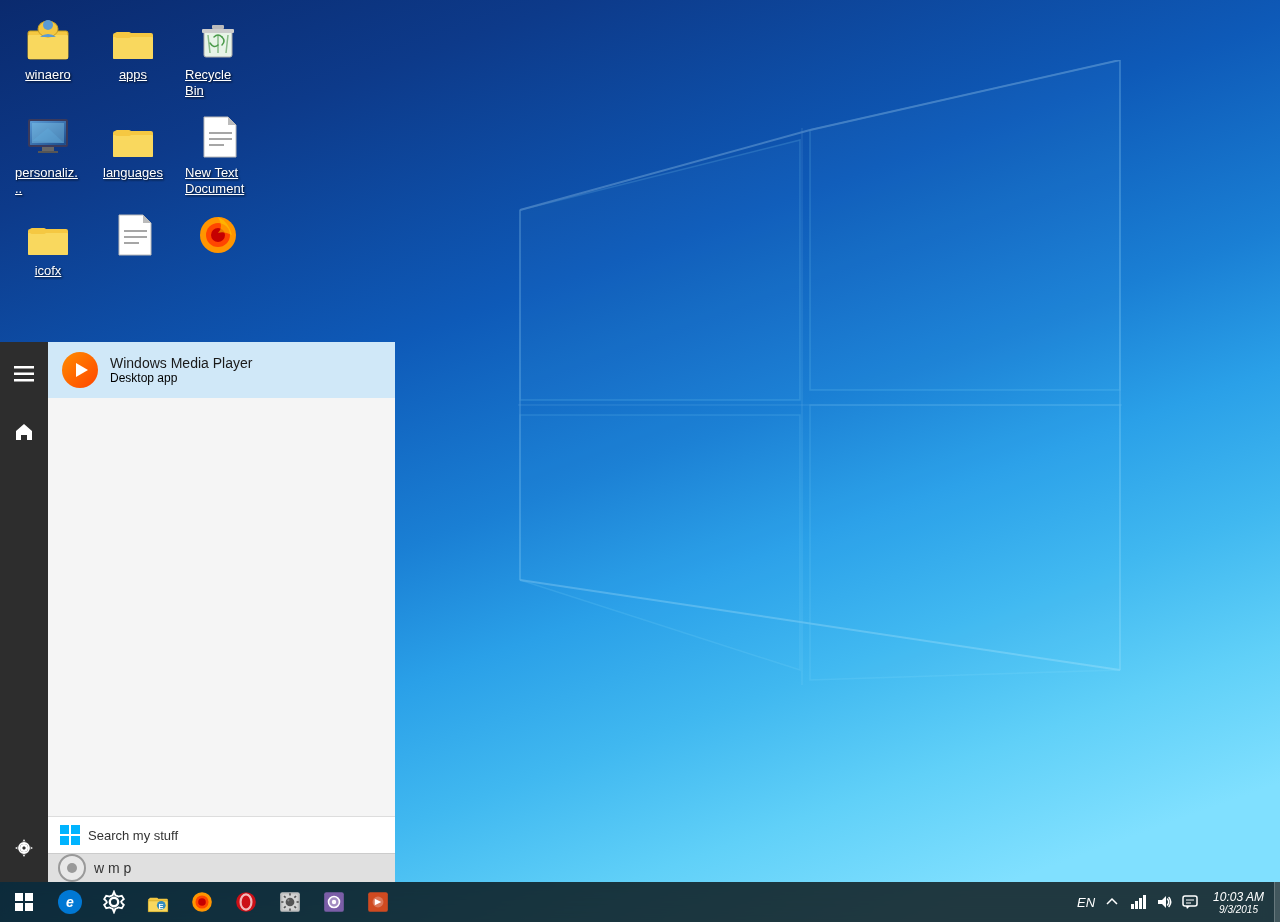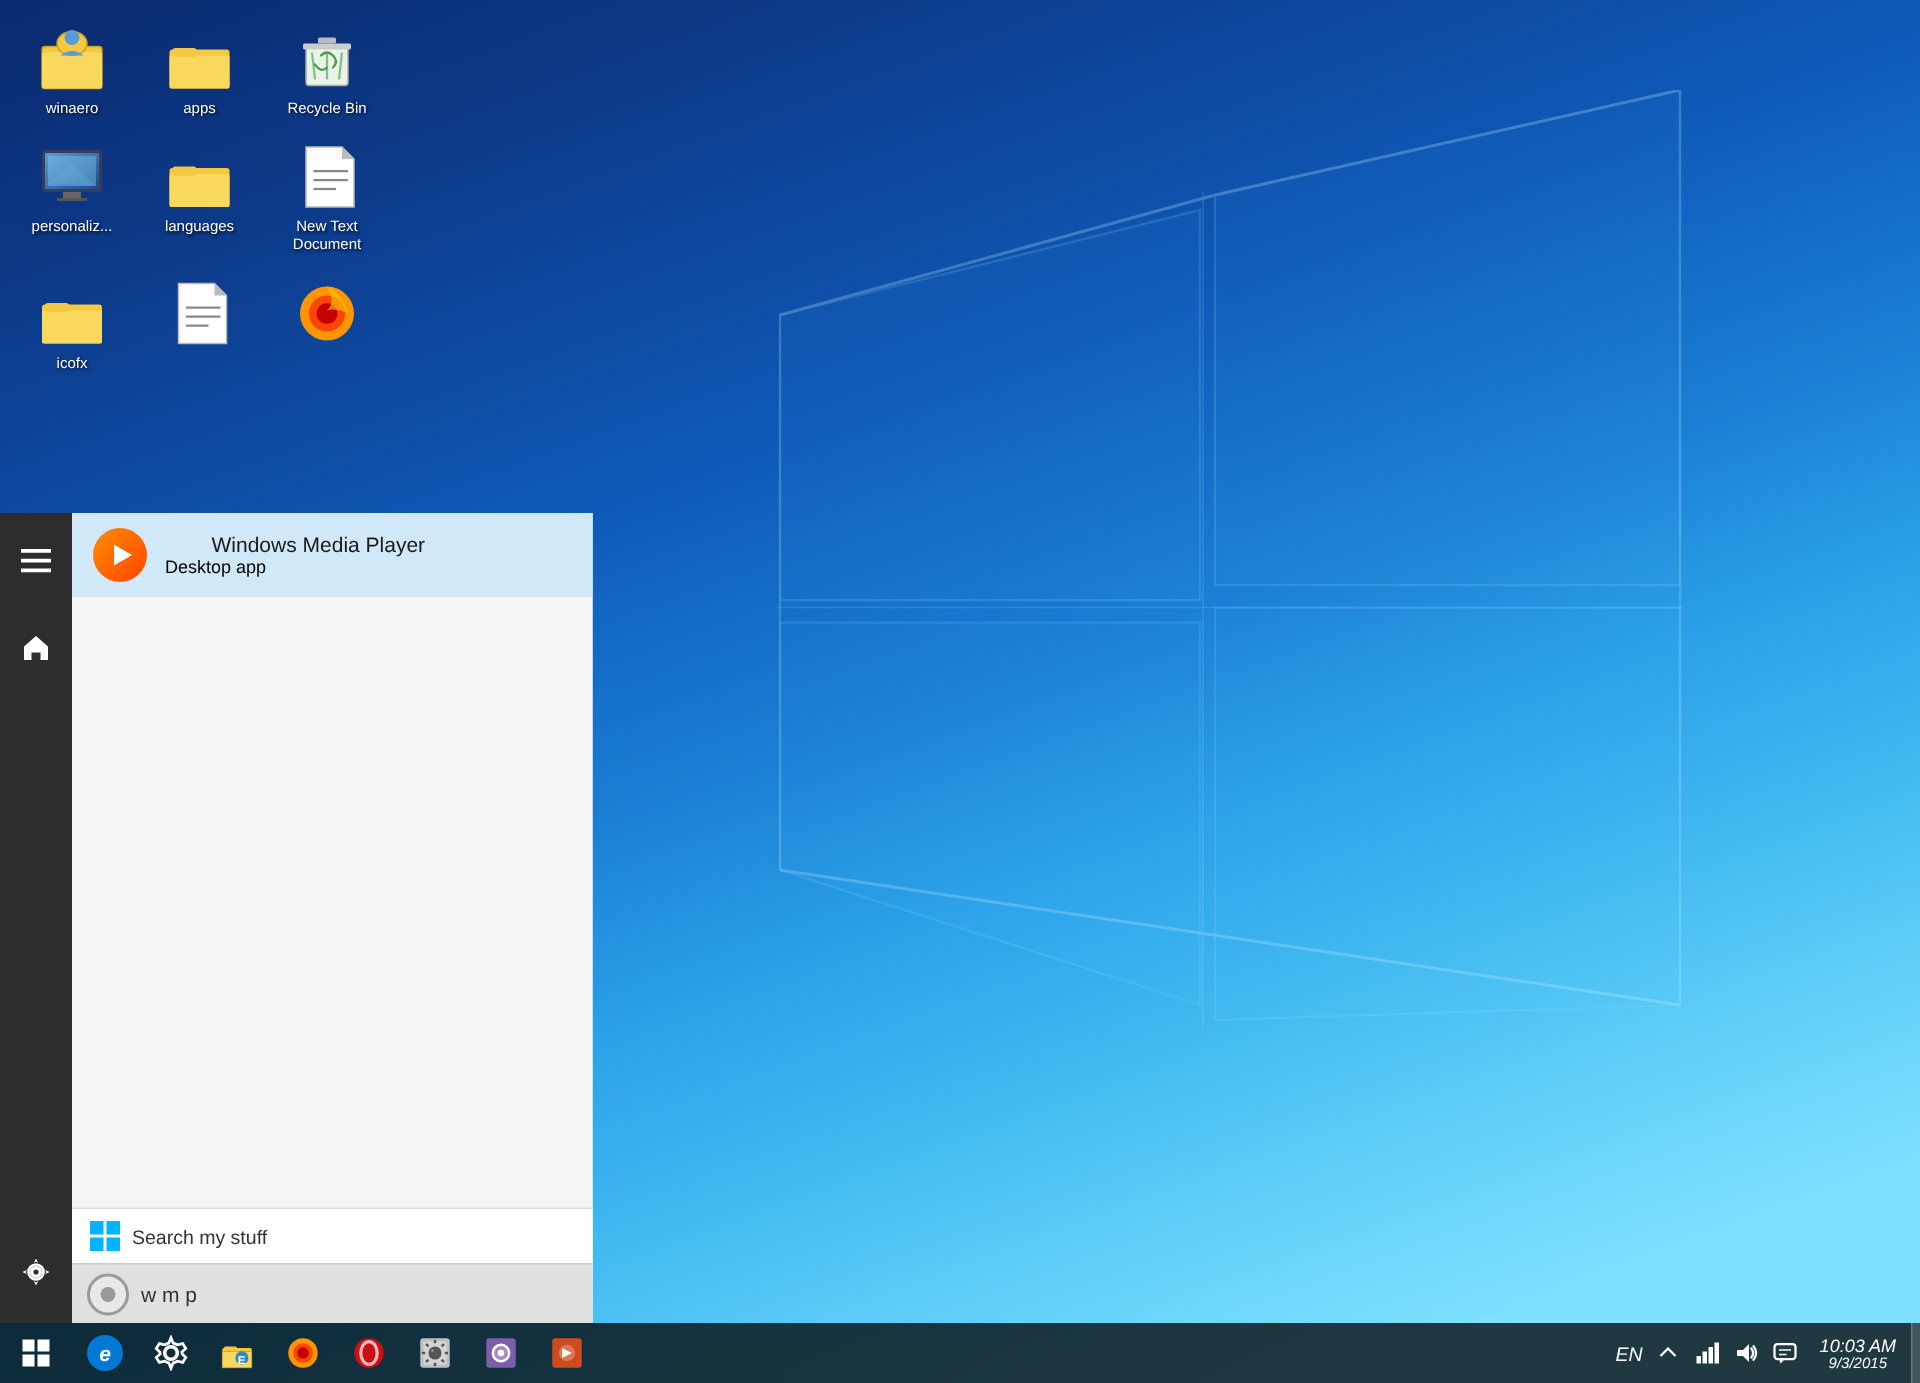--- a/index.html
+++ b/index.html
@@ -60,26 +60,26 @@
       width: 48px;
       height: 48px;
       display: flex;
       align-items: center;
       justify-content: center;
       font-size: 36px;
       margin-bottom: 4px;
     }
 
     .desktop-icon .icon-label {
-      font-size: 10px;
+      font-size: 13px;
       color: white;
-      text-align: center;
       text-shadow: 1px 1px 2px rgba(0,0,0,0.8);
       word-break: break-word;
       line-height: 1.2;
+      text-decoration: underline;
     }
 
     
     #taskbar {
       position: absolute;
       bottom: 0;
       left: 0;
       right: 0;
       height: 40px;
       background: rgba(0, 0, 0, 0.75);
@@ -224,21 +224,20 @@
 
     .result-text {
       display: flex;
       flex-direction: column;
     }
 
     .result-name {
       font-size: 14px;
       color: #1a1a1a;
       font-weight: 400;
-      margin-left: 31px;
     }
 
     .result-type {
       font-size: 12px;
       color: #000000;
     }
 
     
     #search-my-stuff {
       display: flex;
@@ -269,21 +268,21 @@
       color: #333;
     }
 
     
     #search-input-bar {
       display: flex;
       align-items: center;
       padding: 6px 10px;
       background: #e0e0e0;
       border-top: 1px solid #ccc;
-      height: 40px;
+      height: 29px;
     }
 
     #search-input-bar .cortana-circle {
       width: 28px;
       height: 28px;
       border-radius: 50%;
       background: #e8e8e8;
       border: 2px solid #999;
       display: flex;
       align-items: center;

